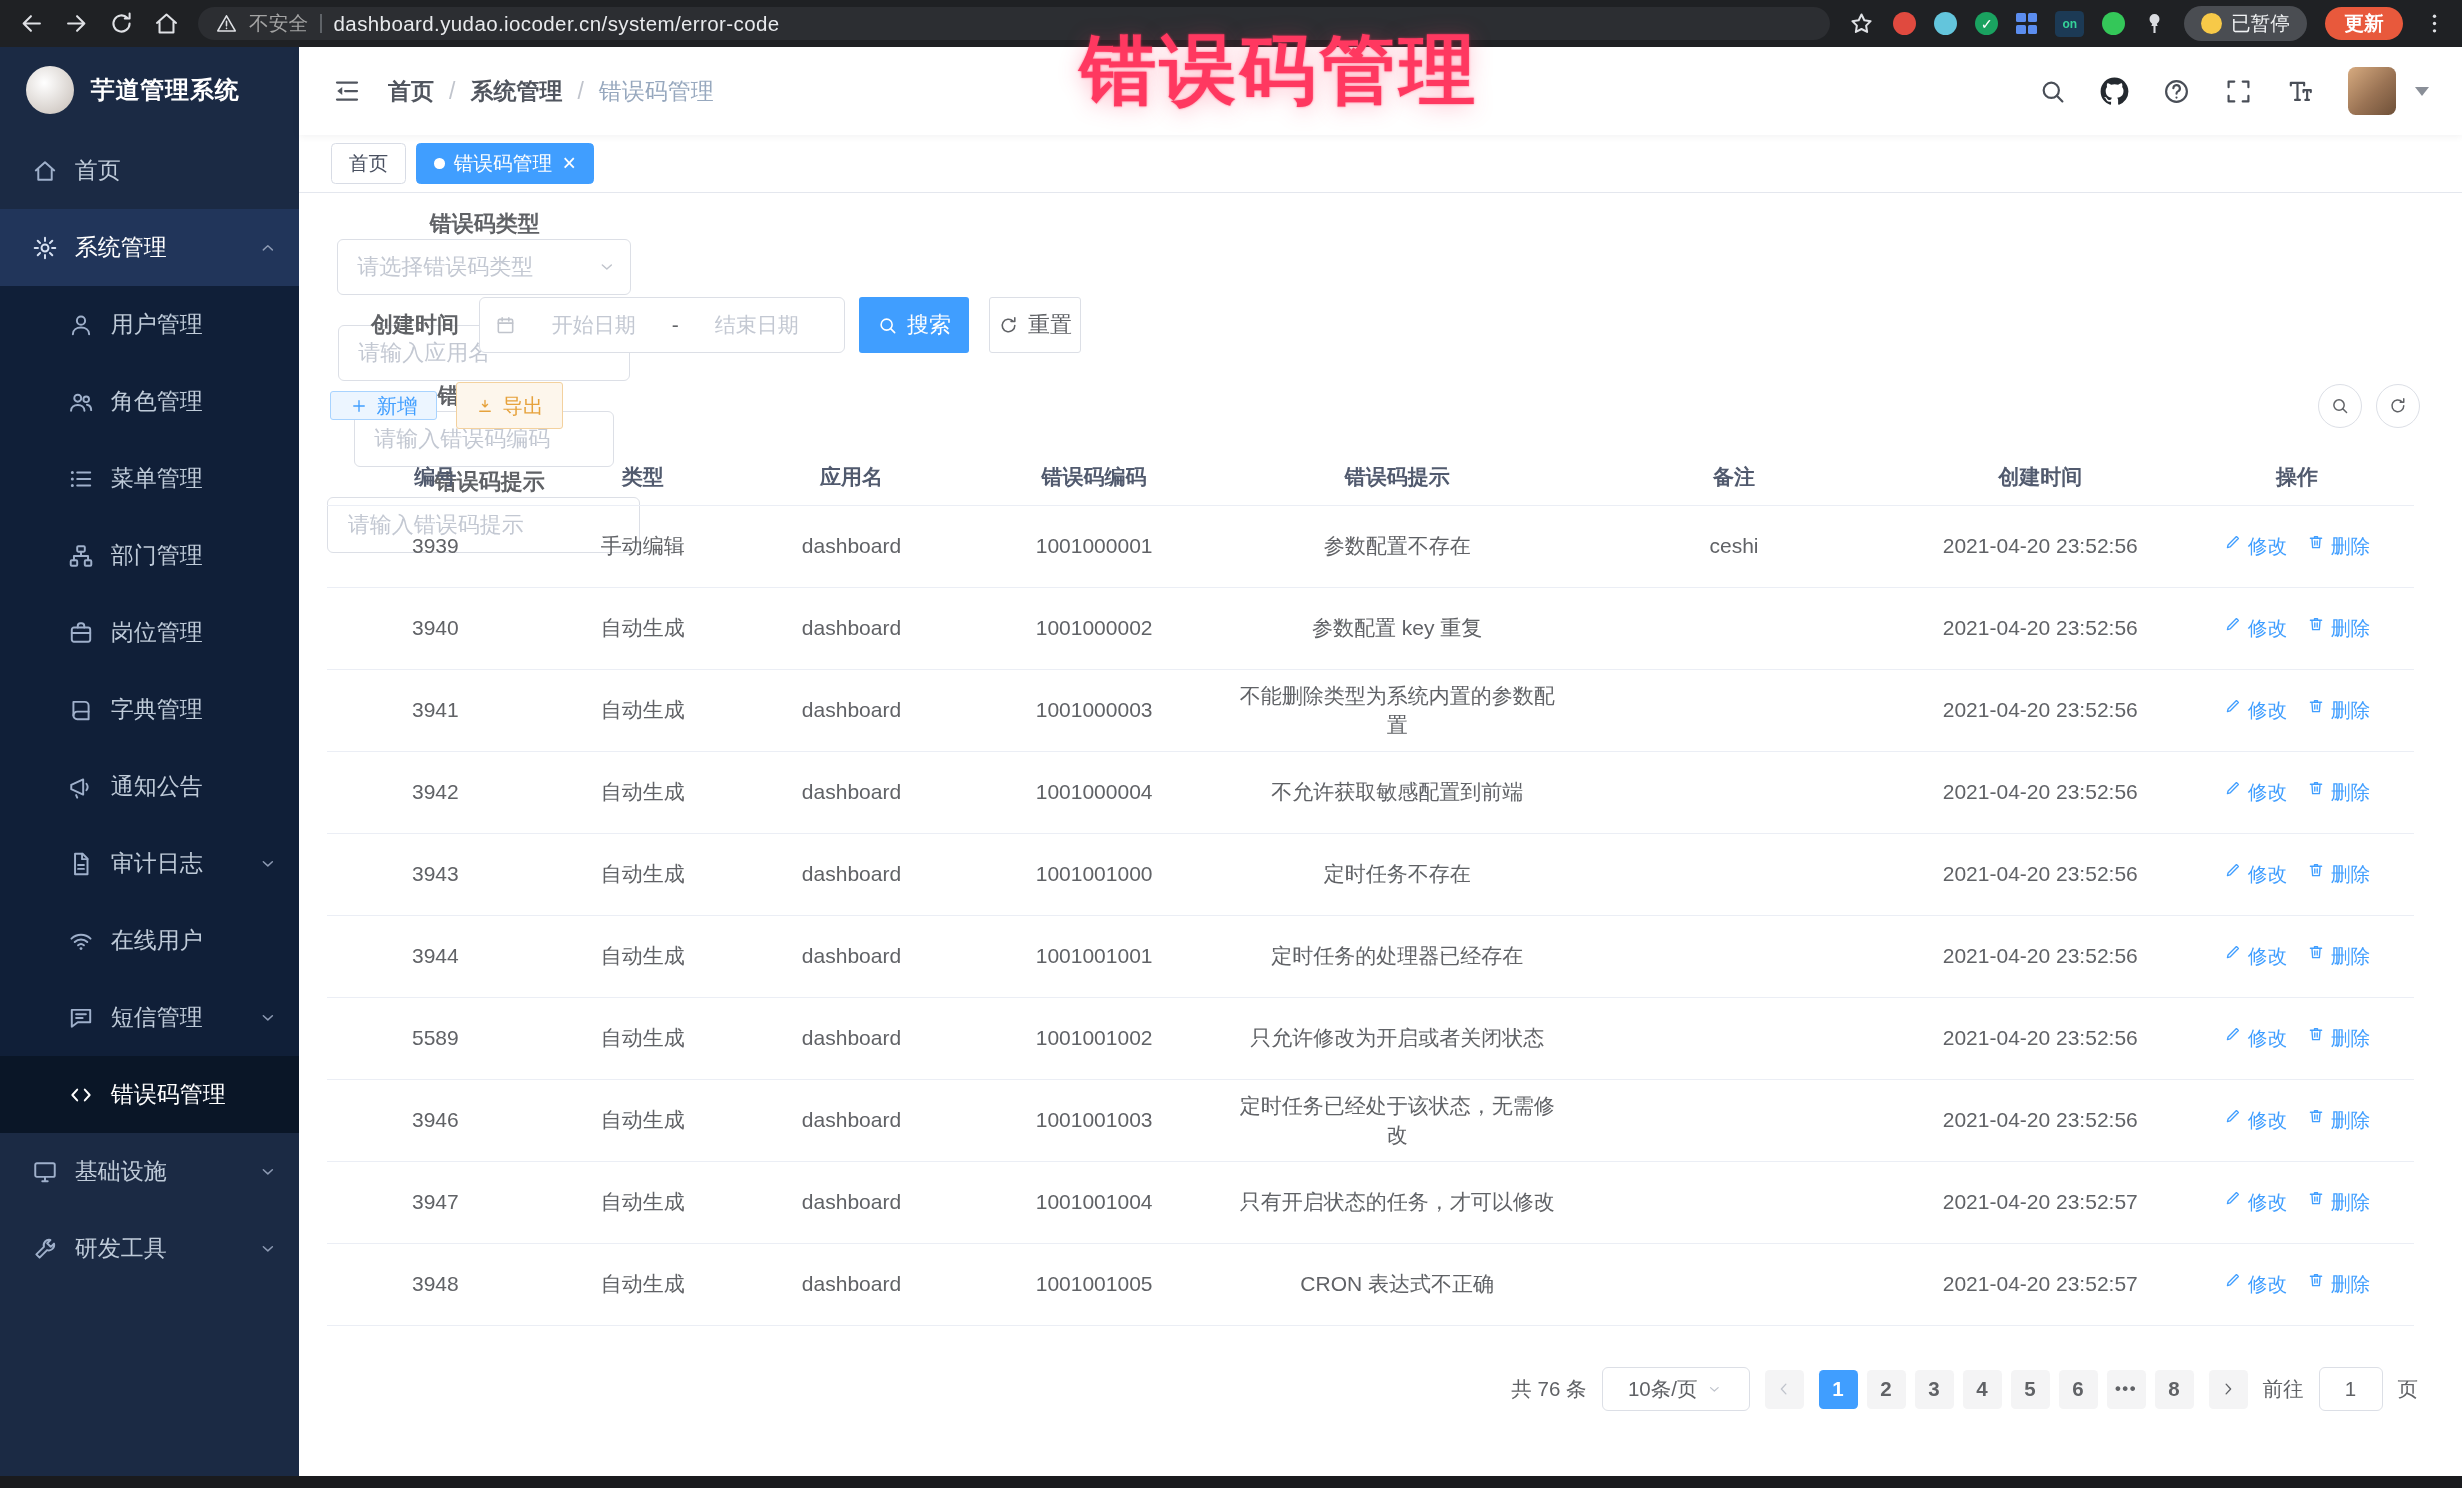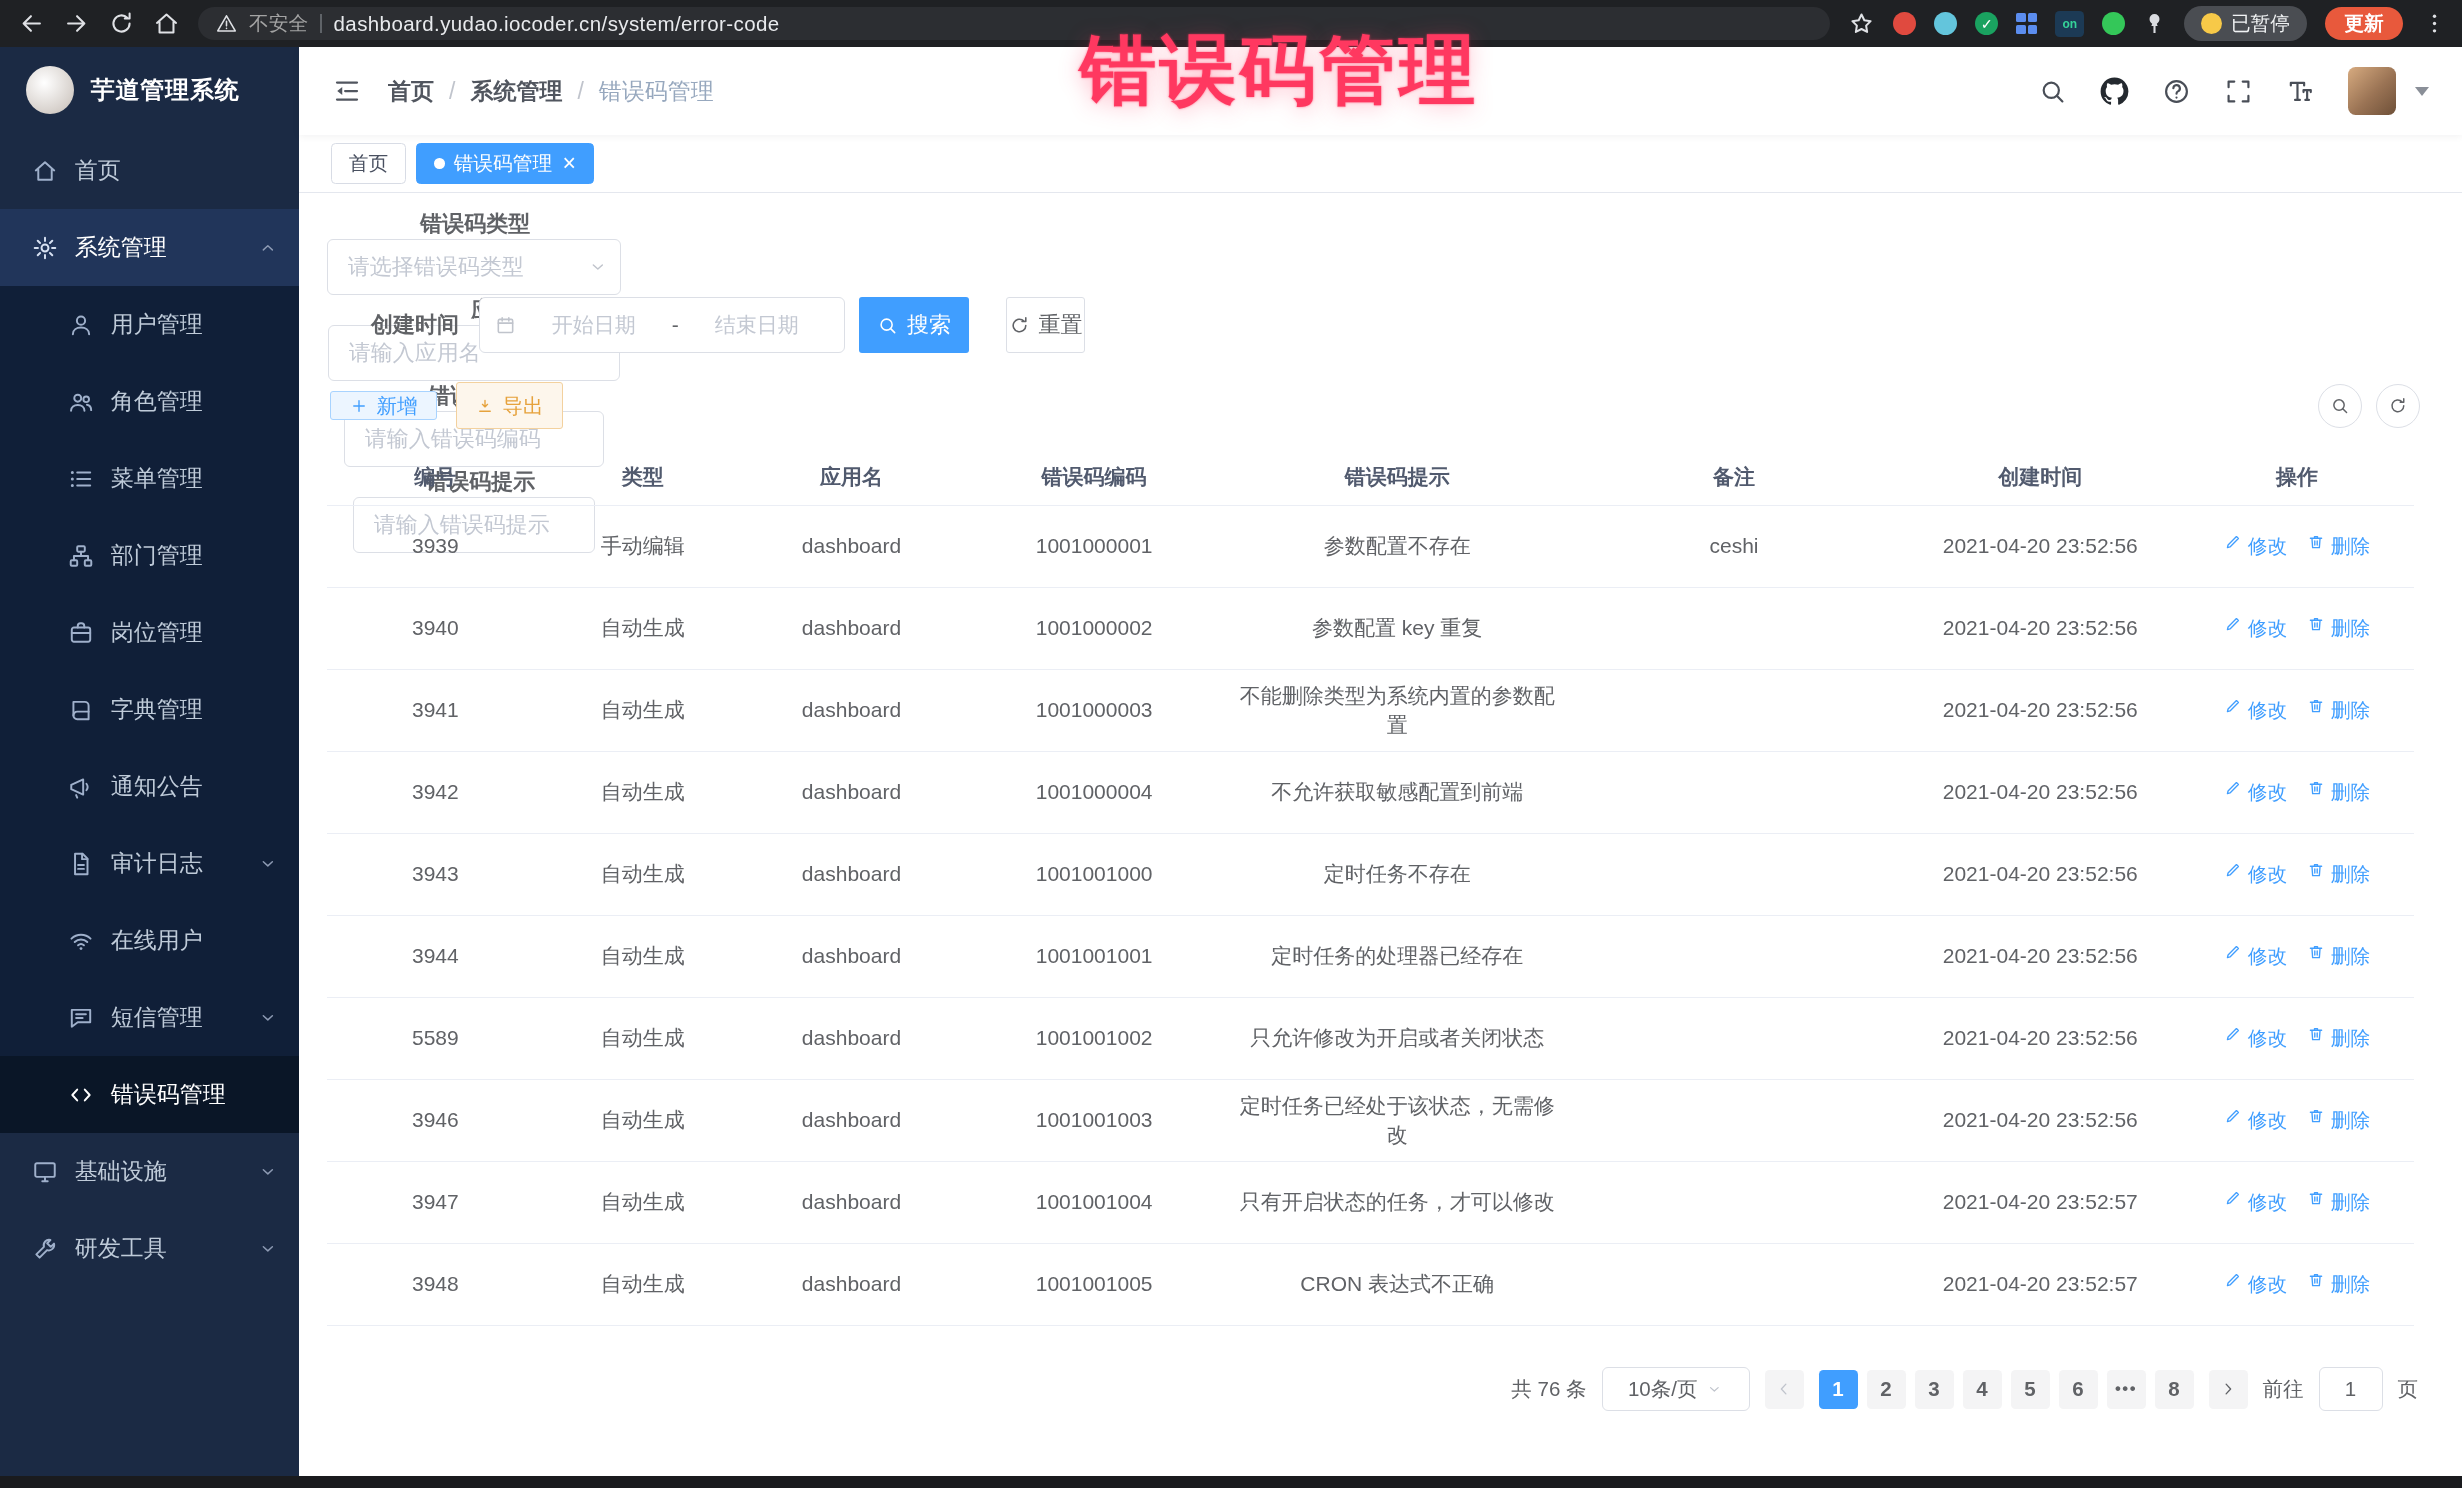--- a/index.html
+++ b/index.html
@@ -78,21 +78,21 @@
   .sel-input { width:294px; padding-right:48px; }
   ::placeholder { color:#c3c8d2; opacity:1; }
   .sel-arrow { position:absolute; right:13.6px; top:50%; transform:translateY(-50%); width:19.7px; height:19.7px; color:#c0c4cc; }
   .daterange { width:366px; height:56px; border:1.5px solid #dcdfe6; border-radius:6px; display:flex; align-items:center; padding:0 15px; gap:6px; background:#fff; flex:none; cursor:pointer; }
   .dricon { width:21px; height:21px; color:#c0c4cc; flex:none; }
   .drtext { flex:1; text-align:center; font-size:21px; color:#c3c8d2; white-space:nowrap; }
   .drsep { color:#606266; font-size:21px; }
   .btn { display:inline-flex; align-items:center; justify-content:center; gap:9px; height:56px; border-radius:3px; font-size:22px; border:1.5px solid transparent; cursor:pointer; white-space:nowrap; background:#fff; }
   .bicon { width:21px; height:21px; display:inline-block; flex:none; }
   .btn.primary { width:110px; background:#409eff; color:#fff; margin-left:14.4px; }
-  .btn.plainbtn { width:79px; border-color:#dcdfe6; color:#606266; margin-left:37px; }
+  .btn.plainbtn { width:92px; border-color:#dcdfe6; color:#606266; margin-left:20px; }
 
   .toolbar { position:absolute; top:335px; left:31px; right:0; height:47px; display:flex; align-items:center; }
   .btn.add { height:29px; width:107px; background:#ecf5ff; border-color:#a8d3ff; color:#409eff; font-size:20.5px; }
   .btn.add .bicon, .btn.export .bicon { width:18px; height:18px; }
   .btn.export { height:47px; width:107px; background:#fdf6ec; border-color:#f3d19e; color:#e6a23c; font-size:20.5px; margin-left:19px; }
   .tool-circles { margin-left:auto; margin-right:42px; display:flex; gap:14.4px; }
   .circle-btn { width:44px; height:44px; border-radius:50%; border:1.5px solid #dcdfe6; display:flex; align-items:center; justify-content:center; color:#606266; background:#fff; cursor:pointer; flex:none; }
   .circle-ic { width:19.7px; height:19.7px; display:inline-block; }
 
   
@@ -442,21 +442,21 @@
             <svg viewBox="0 0 24 24" fill="none" stroke="currentColor" stroke-width="1.8" stroke-linecap="round" stroke-linejoin="round">
               <path d="m6.5 9.5 5.5 5 5.5-5"></path>
             </svg>
           </span>
       </div>
       <label class="flabel" style="width:146px">应用名</label>
       <input class="finput" style="width: 292px;" placeholder="请输入应用名">
       <label class="flabel" style="width:148px">错误码编码</label>
       <input class="finput" style="width: 260px;" placeholder="请输入错误码编码">
       <label class="flabel" style="width:142px">错误码提示</label>
-      <input class="finput" style="width: 242px;" placeholder="请输入错误码提示">
+      <input class="finput" style="width: 313px;" placeholder="请输入错误码提示">
     </div>
 
     <div class="filter-row row2">
       <label class="flabel" style="width:132px">创建时间</label>
       <div class="daterange">
         <span class="dricon">
             <svg viewBox="0 0 24 24" fill="none" stroke="currentColor" stroke-width="1.8" stroke-linecap="round" stroke-linejoin="round">
               <rect x="3.8" y="5" width="16.4" height="15" rx="1.5"></rect>
               <path d="M3.8 9.3h16.4M8.2 3.2v3.6M15.8 3.2v3.6"></path>
             </svg>

